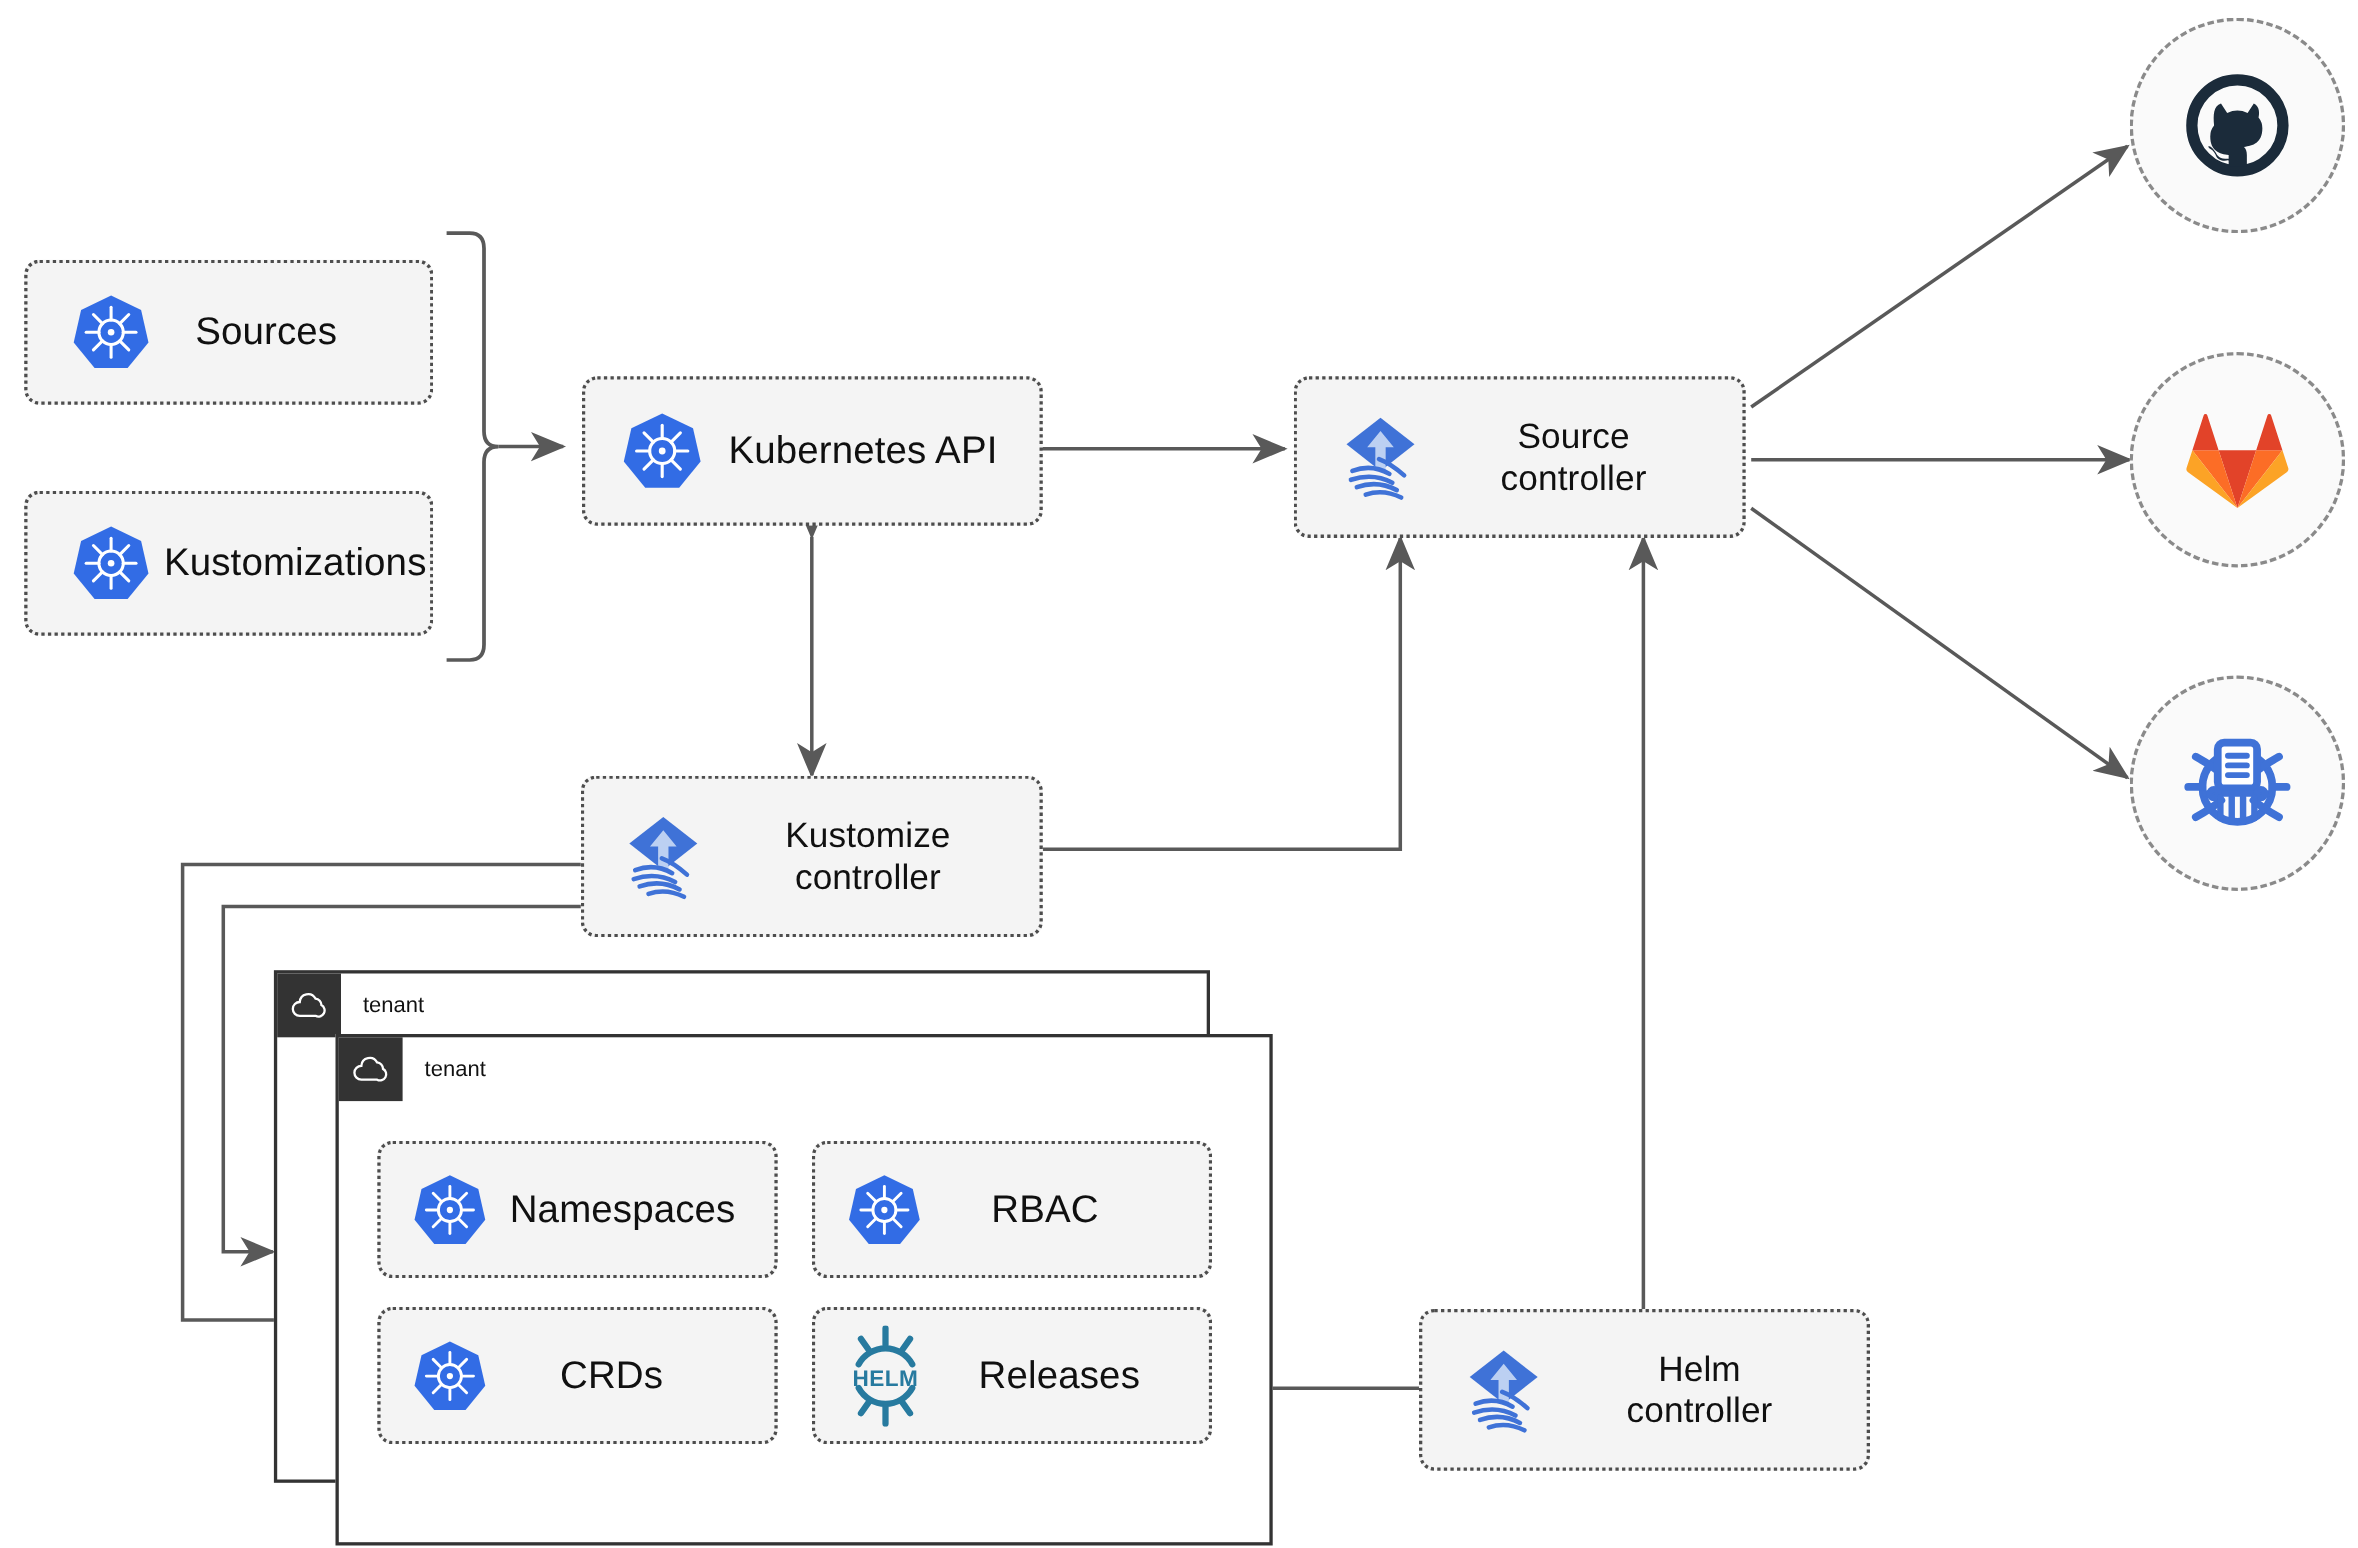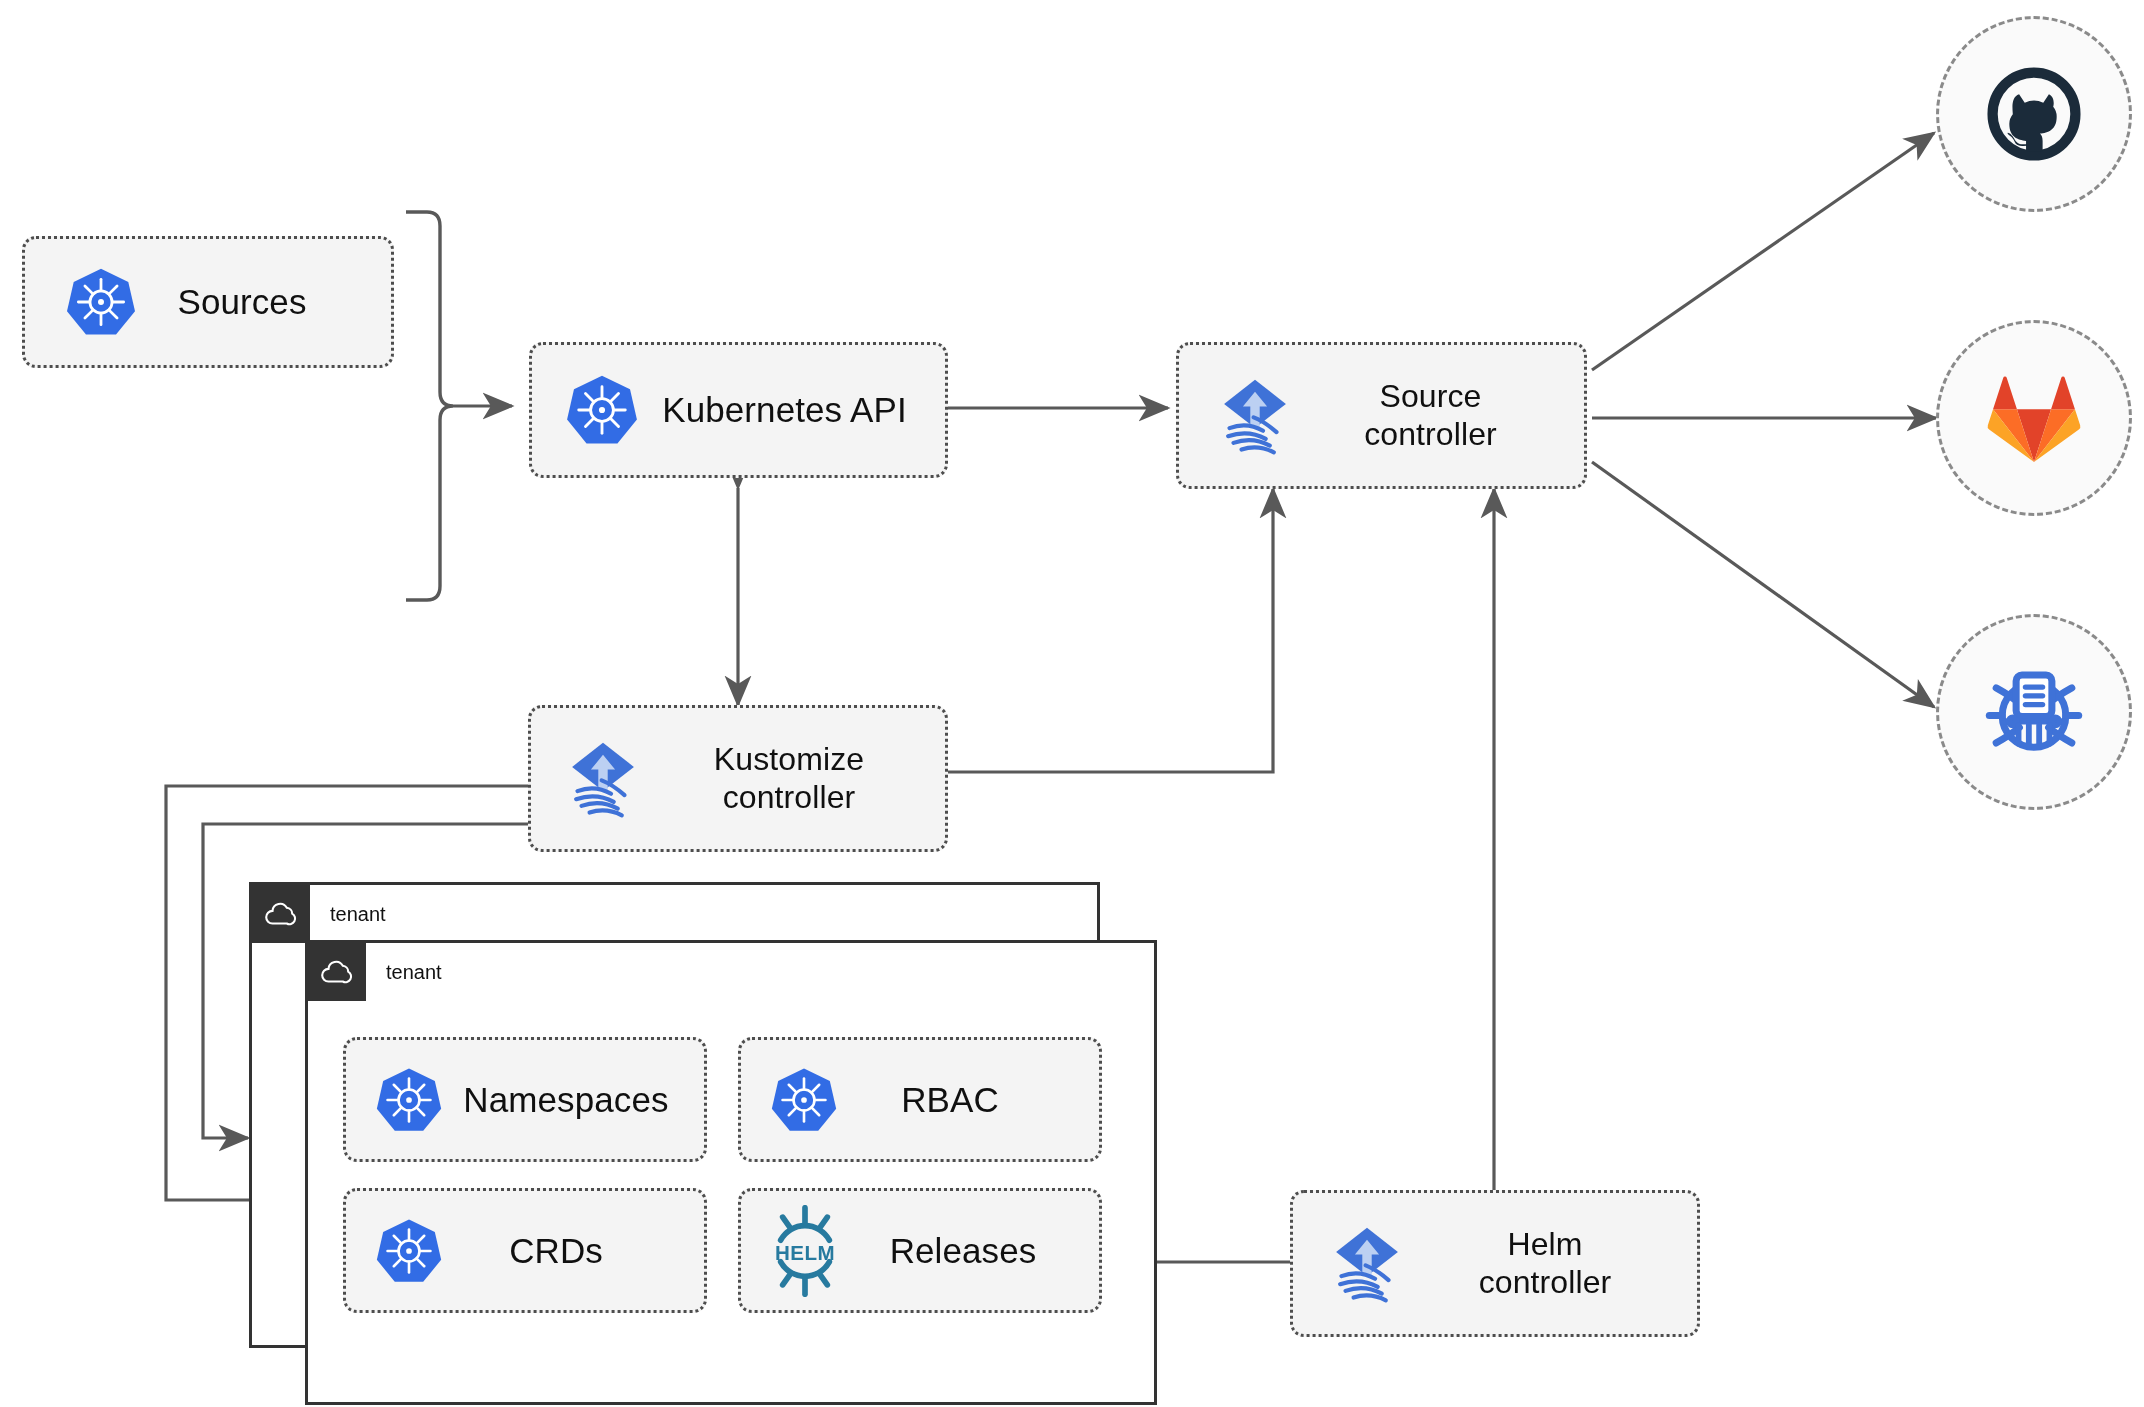--- a/index.html
+++ b/index.html
@@ -82,20 +82,40 @@
           <path d="M25.2 25.2 L18.1 18.1"></path>
             <path d="M38.8 38.8 L45.9 45.9"></path>
           <path d="M38.8 25.2 L45.9 18.1"></path>
             <path d="M25.2 38.8 L18.1 45.9"></path>
         </g>
       </svg>
     </span>
     <span class="lbl" style="padding-right:56px;">Sources</span>
   </div>
 
+  <div class="node" style="left:22px;top:446px;width:372px;height:132px;">
+    <span class="ico" style="width:96px;margin-left:28px;">
+      <svg width="74" height="74" viewBox="0 0 64 64" aria-hidden="true">
+        <path d="M32 3.2 L55.6 14.6 L61.4 40 L45 60.2 L19 60.2 L2.6 40 L8.4 14.6 Z" fill="#326CE5"></path>
+        <g fill="none" stroke="#fff" stroke-width="2.4" stroke-linecap="round">
+          <circle cx="32" cy="32" r="9.6"></circle>
+          <circle cx="32" cy="32" r="2.6" fill="#fff" stroke="none"></circle>
+          <path d="M32 22.4 L32 12.4"></path>
+            <path d="M32 41.6 L32 51.6"></path>
+          <path d="M22.4 32 L12.4 32"></path>
+            <path d="M41.6 32 L51.6 32"></path>
+          <path d="M25.2 25.2 L18.1 18.1"></path>
+            <path d="M38.8 38.8 L45.9 45.9"></path>
+          <path d="M38.8 25.2 L45.9 18.1"></path>
+            <path d="M25.2 38.8 L18.1 45.9"></path>
+        </g>
+      </svg>
+    </span>
+    <span class="lbl" style="padding-right:22px;">Kustomizations</span>
+  </div>
 
   <div class="node" style="left:529px;top:342px;width:419px;height:136px;">
     <span class="ico" style="width:92px;margin-left:24px;">
       <svg width="76" height="76" viewBox="0 0 64 64" aria-hidden="true">
         <path d="M32 3.2 L55.6 14.6 L61.4 40 L45 60.2 L19 60.2 L2.6 40 L8.4 14.6 Z" fill="#326CE5"></path>
         <g fill="none" stroke="#fff" stroke-width="2.4" stroke-linecap="round">
           <circle cx="32" cy="32" r="9.6"></circle>
           <circle cx="32" cy="32" r="2.6" fill="#fff" stroke="none"></circle>
           <path d="M32 22.4 L32 12.4"></path>
             <path d="M32 41.6 L32 51.6"></path>

